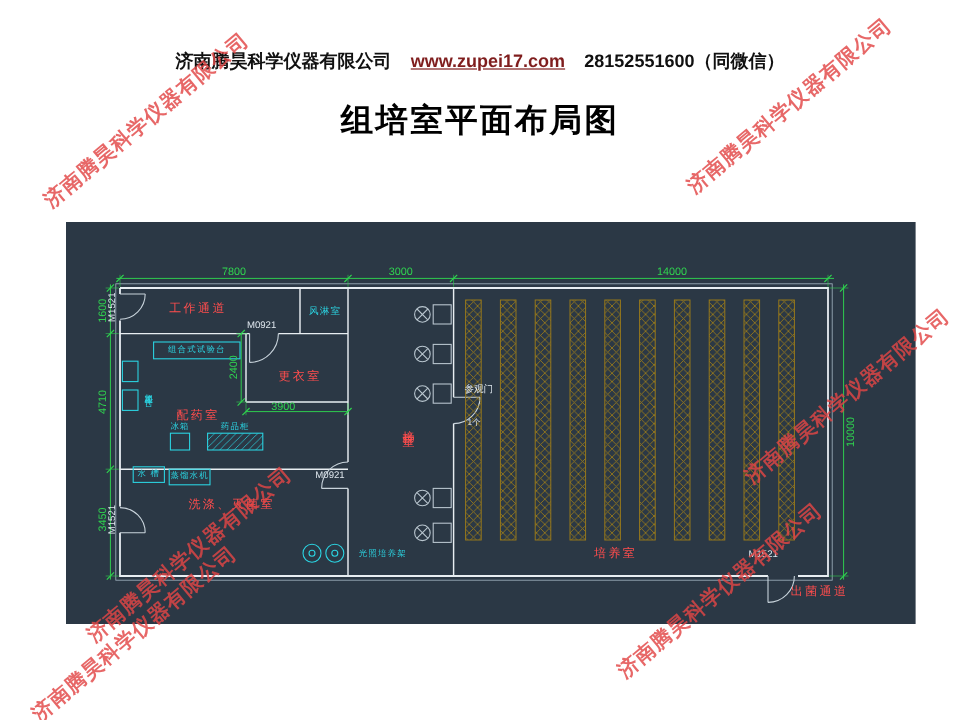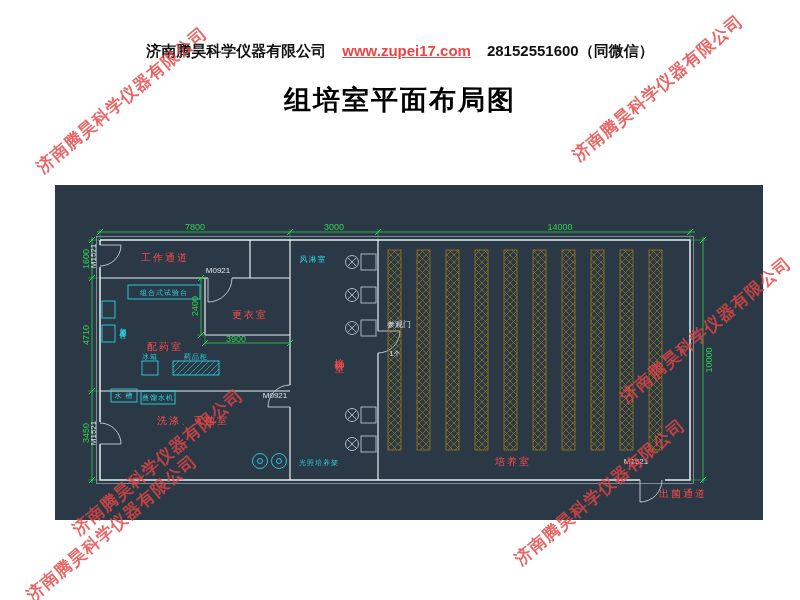--- a/index.html
+++ b/index.html
@@ -3,34 +3,34 @@
 <meta charset="utf-8">
 <style>
   html,body{margin:0;padding:0;}
   body{
     width:800px;height:600px;background:#ffffff;overflow:hidden;
     font-family:"Liberation Sans","DejaVu Sans",sans-serif;position:relative;
   }
   .header{position:absolute;top:42px;left:0;width:100%;text-align:center;
     font-weight:bold;font-size:15px;color:#111;}
   .header .company{margin-right:16px;}
-  .header .website{color:#ef4444;text-decoration:underline;margin-right:16px;cursor:pointer;}
+  .header .website{color:#7f1d1d;text-decoration:underline;margin-right:16px;cursor:pointer;}
   .title{position:absolute;top:82px;left:0;width:100%;text-align:center;
     font-size:27px;font-weight:bold;color:#000;letter-spacing:2px;}
   .drawing{position:absolute;left:55px;top:185px;width:708px;height:335px;background:#2b3845;}
   .drawing svg{position:absolute;left:0;top:0;}
   .lbl{position:absolute;transform:translate(-50%,-50%);white-space:nowrap;line-height:1;}
   .lbl.rot{transform:translate(-50%,-50%) rotate(-90deg);}
   .lbl.v{writing-mode:vertical-rl;text-orientation:upright;white-space:nowrap;}
   .dim{font-size:9px;color:#2fd24f;}
   .tag{font-size:8px;color:#dfe7ee;}
   .tag.small{font-size:7px;}
   .room{font-size:10px;color:#ff4d4d;letter-spacing:2px;}
   .fix{font-size:7px;color:#2bd4e2;letter-spacing:1px;}
-  .fix.big{font-size:8px;margin-left:42px;}
+  .fix.big{font-size:8px;}
   .wm{position:absolute;transform:translate(-50%,-50%) rotate(-40deg);
     color:rgba(226,70,70,0.82);font-size:17px;font-weight:bold;
     white-space:nowrap;letter-spacing:1px;pointer-events:none;}
 </style>
 </head>
 <body>
 
 <div class="header">
   <span class="company">济南腾昊科学仪器有限公司</span><a class="website">www.zupei17.com</a><span class="phone">28152551600（同微信）</span>
 </div>

